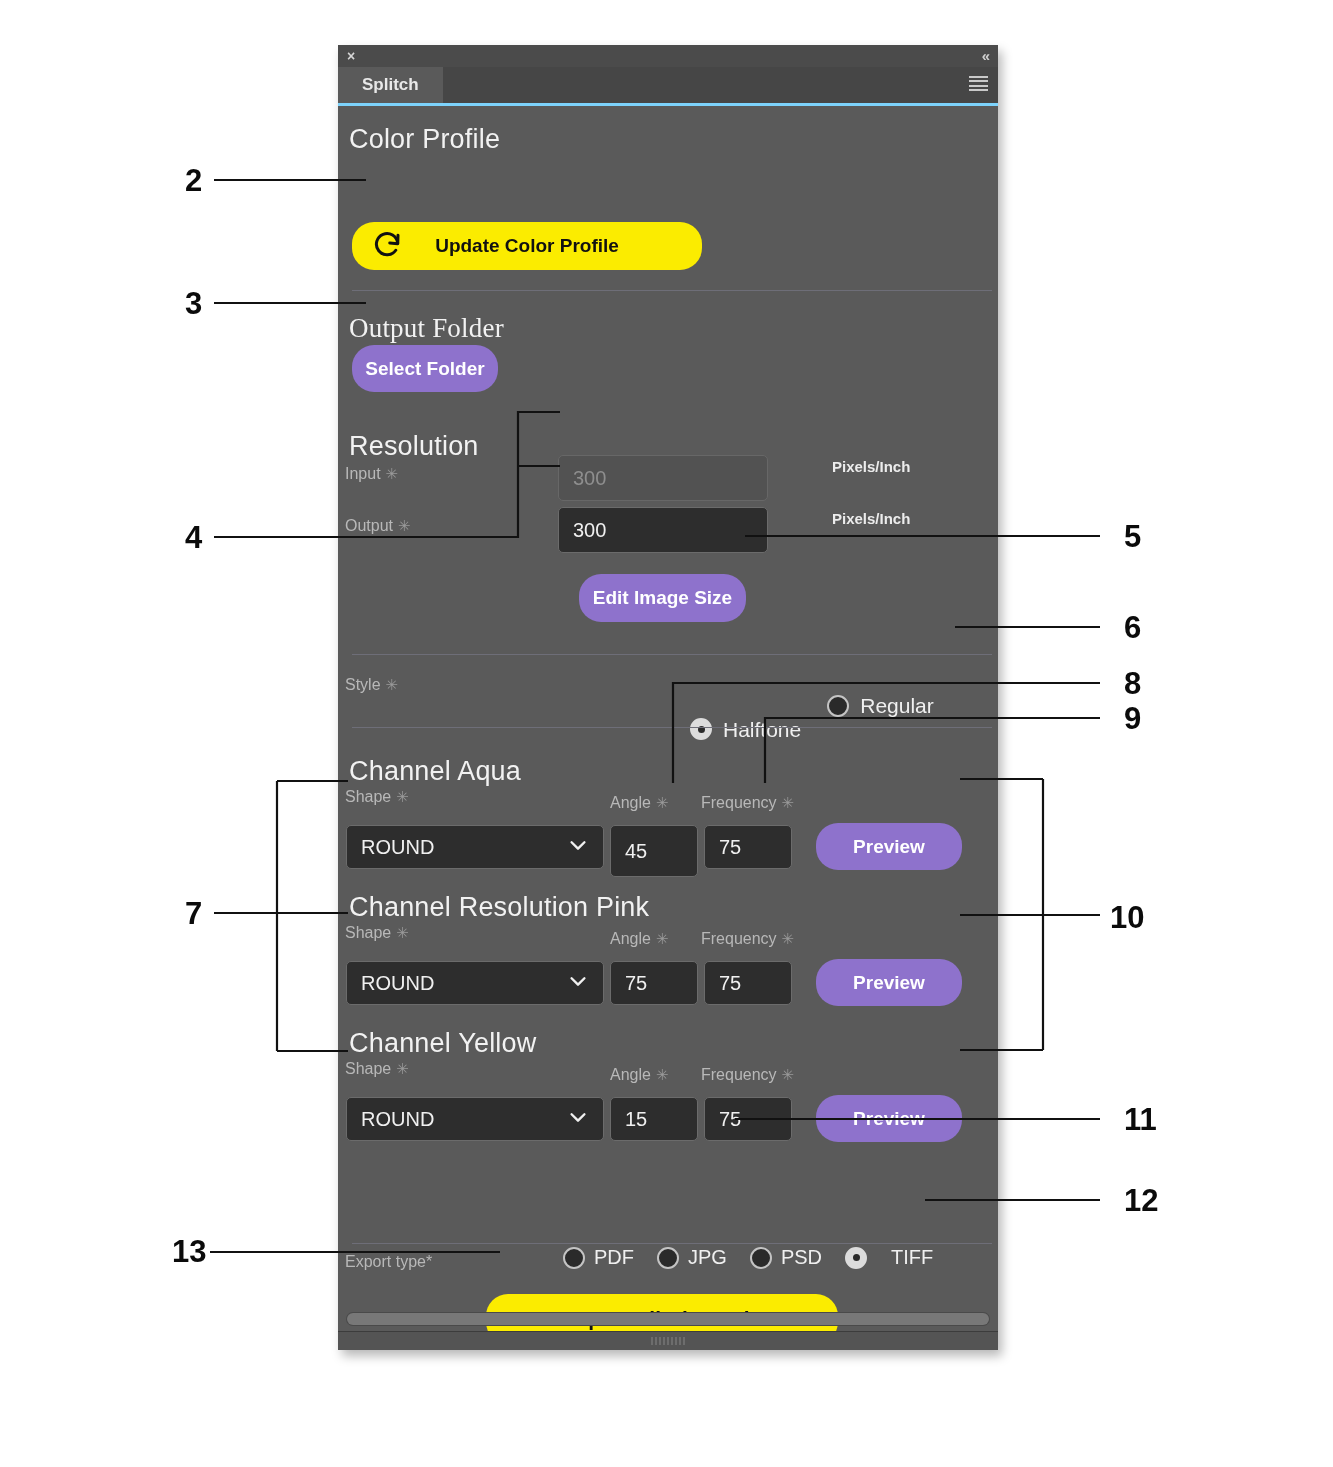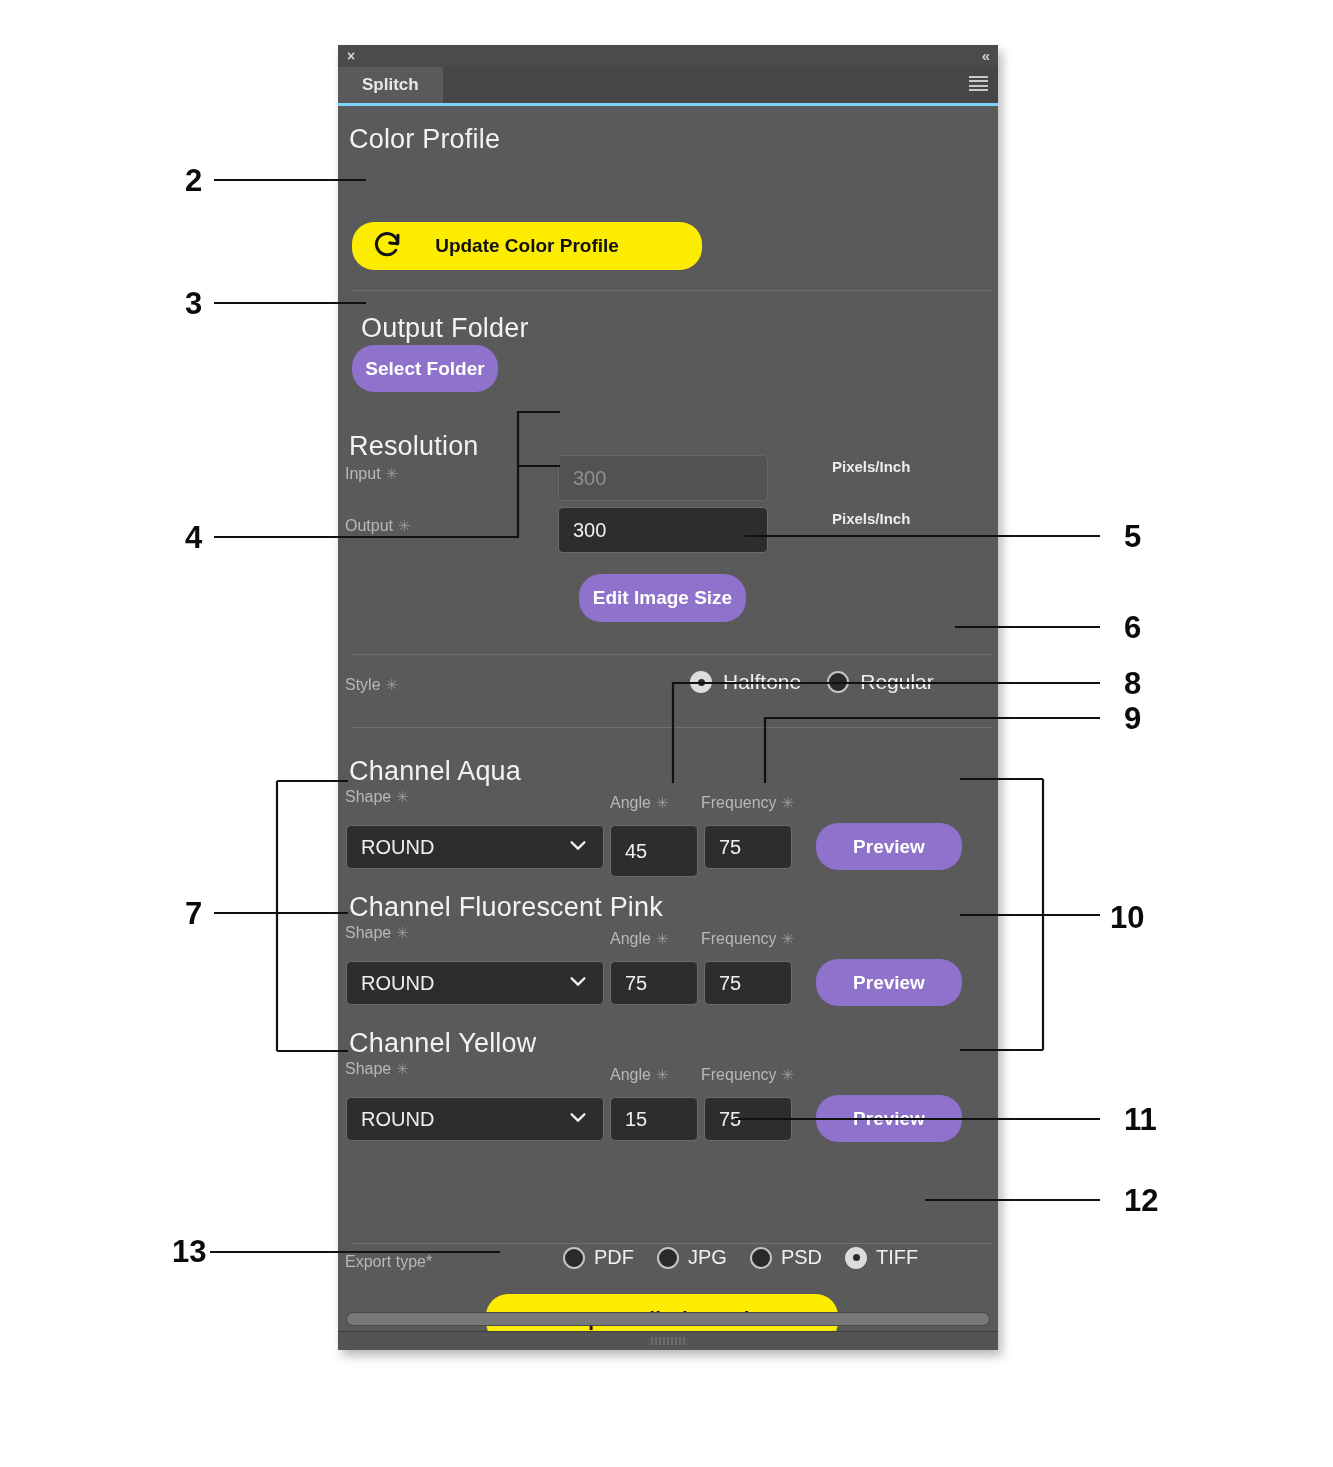--- a/index.html
+++ b/index.html
@@ -79,21 +79,21 @@
       <span style="position:absolute;left:20px;top:8px;width:30px;height:30px;">
         <svg viewBox="0 0 24 24" width="30" height="30" fill="none" stroke="#111" stroke-width="2.4" stroke-linecap="round">
           <path d="M20.5 10.5A8.5 8.5 0 1 0 19 16.2"></path>
           <path d="M20.8 4.2 L20.6 11.0 L14.2 10.4" stroke-linejoin="round"></path>
         </svg>
       </span>
       <span>Update Color Profile</span>
     </button>
     <div class="divider" style="position:absolute;left:7px;top:170px;width:640px;"></div>
 
-    <div class="sec-title" style="position:absolute;left:12px;top:185px;">Output Folder</div>
+    <div class="sec-title" style="position:absolute;left:0;top:185px;font-family:Liberation Serif, serif;">Output Folder</div>
     <button class="pill pill-purple" style="position:absolute;left:14px;top:235px;width:146px;height:47px;font-size:19px;">Select Folder</button>
 
     <div class="sec-title" style="position:absolute;left:0;top:303px;">Resolution</div>
 
     <div class="lbl" style="position:absolute;left:7px;top:355px;">
       <span>Input</span><span class="ast">✳</span>
     </div>
     <div class="field disabled" style="position:absolute;left:220px;top:345px;width:210px;height:46px;">
       <span>300</span>
     </div>
@@ -108,21 +108,21 @@
     <div class="lbl" style="position:absolute;left:494px;top:400px;color:#ececec;font-weight:bold;font-size:15px;">Pixels/Inch</div>
 
     <button class="pill pill-purple" style="position:absolute;left:241px;top:464px;width:167px;height:48px;font-size:19px;">Edit Image Size</button>
 
     <div class="divider" style="position:absolute;left:7px;top:534px;width:640px;"></div>
 
     <div class="lbl" style="position:absolute;left:7px;top:566px;">
       <span>Style</span><span class="ast">✳</span>
     </div>
     <div style="position:absolute;left:352px;top:560px;display:flex;align-items:center;gap:26px;">
-      <label style="display:flex;align-items:center;gap:11px;cursor:pointer;">
+      <label style="display:flex;gap:11px;cursor:pointer;margin-top:48px;">
         <span class="radio on"></span>
         <span style="color:#f0f0f0;font-size:21px;">Halftone</span>
       </label>
       <label style="display:flex;align-items:center;gap:11px;cursor:pointer;">
         <span class="radio off"></span>
         <span style="color:#f0f0f0;font-size:21px;">Regular</span>
       </label>
     </div>
 
     <div class="divider" style="position:absolute;left:7px;top:607px;width:640px;"></div>
@@ -146,21 +146,21 @@
       </span>
     </div>
     <div class="field" style="position:absolute;left:272px;top:715px;width:88px;height:52px;">
       <span>45</span>
     </div>
     <div class="field" style="position:absolute;left:366px;top:715px;width:88px;height:44px;">
       <span>75</span>
     </div>
     <button class="pill pill-purple" style="position:absolute;left:478px;top:713px;width:146px;height:47px;font-size:19px;">Preview</button>
 
-    <div class="sec-title" style="position:absolute;left:0;top:764px;">Channel Fluorescent Pink</div>
+    <div class="sec-title" style="position:absolute;left:0;top:764px;">Channel Resolution Pink</div>
     <div class="lbl" style="position:absolute;left:7px;top:814px;">
       <span>Shape</span><span class="ast">✳</span>
     </div>
     <div class="lbl" style="position:absolute;left:272px;top:820px;">
       <span>Angle</span><span class="ast">✳</span>
     </div>
     <div class="lbl" style="position:absolute;left:363px;top:820px;">
       <span>Frequency</span><span class="ast">✳</span>
     </div>
     <div class="field" style="position:absolute;left:8px;top:851px;width:258px;height:44px;justify-content:space-between;">
@@ -215,21 +215,21 @@
         <span style="color:#f0f0f0;font-size:20px;">PDF</span>
       </label>
       <label style="display:flex;align-items:center;gap:9px;cursor:pointer;">
         <span class="radio off"></span>
         <span style="color:#f0f0f0;font-size:20px;">JPG</span>
       </label>
       <label style="display:flex;align-items:center;gap:9px;cursor:pointer;">
         <span class="radio off"></span>
         <span style="color:#f0f0f0;font-size:20px;">PSD</span>
       </label>
-      <label style="display:flex;align-items:center;gap:9px;cursor:pointer;">
+      <label style="display:flex;align-items:center;gap:24px;cursor:pointer;">
         <span class="radio on"></span>
         <span style="color:#f0f0f0;font-size:20px;">TIFF</span>
       </label>
     </div>
 
     <button class="pill pill-yellow" style="position:absolute;left:148px;top:1184px;width:352px;height:50px;font-size:21px;">Export All Channels</button>
   </div>
 
   <div class="scrollbar">
     <div class="thumb"></div>

